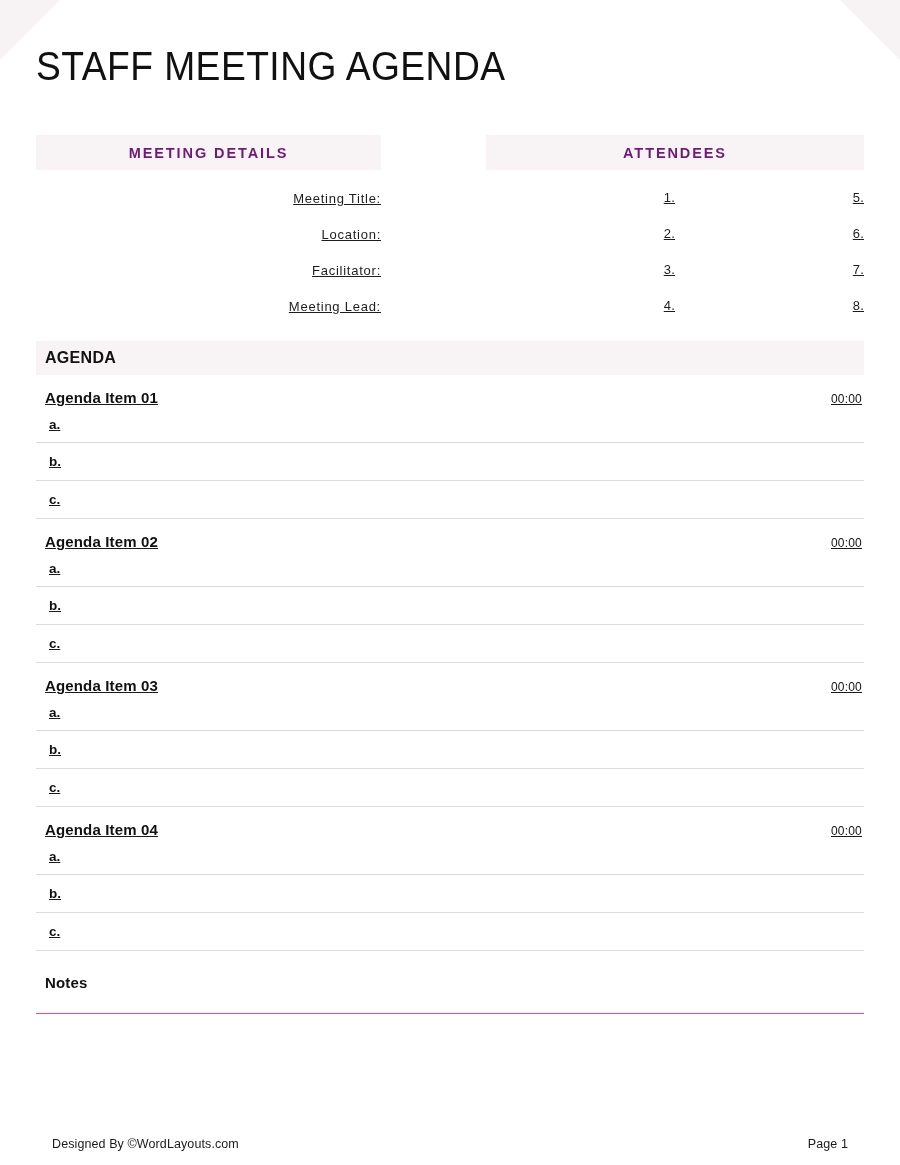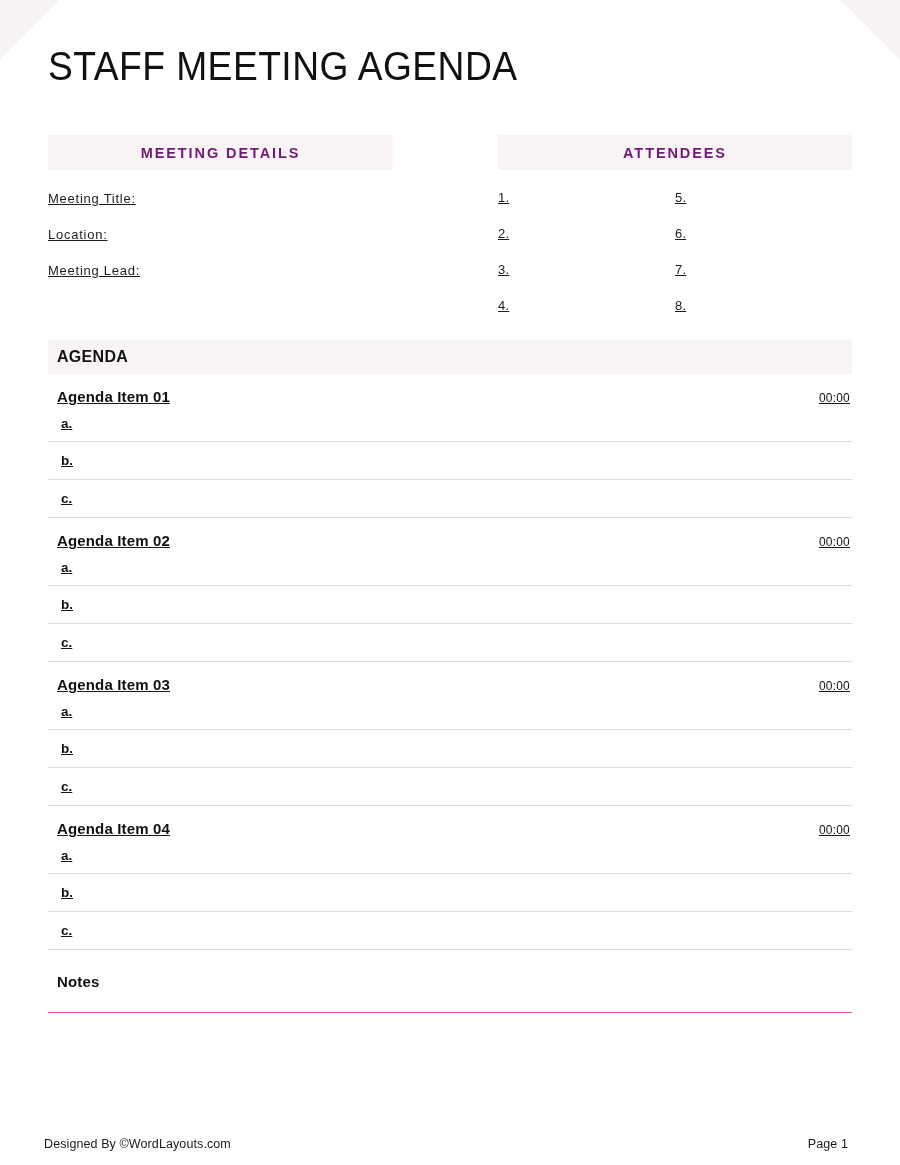--- a/index.html
+++ b/index.html
@@ -33,21 +33,22 @@
   }
   .corner-right {
     right: 0;
     border-top: 60px solid #f7f2f3;
     border-left: 60px solid transparent;
   }
   
   .content {
     position: relative;
     z-index: 1;
-    padding: 0 48px;
+    padding: 0 36px;
+    text-align: right;
   }
   
   .header {
     display: flex;
     align-items: flex-start;
     justify-content: space-between;
     padding-top: 46px;
   }
   .doc-title {
     font-size: 40px;
@@ -183,21 +184,21 @@
   }
   .notes-label {
     font-size: 15px;
     font-weight: 700;
     color: #111111;
     letter-spacing: 0.15px;
   }
   
   .footer {
     position: absolute;
-    left: 44px;
+    left: 52px;
     right: 52px;
     bottom: 14px;
     display: flex;
     align-items: baseline;
     justify-content: space-between;
     z-index: 1;
   }
   .footer-left, .footer-right {
     font-size: 12.5px;
     color: #1a1a1a;
@@ -219,20 +220,21 @@
     </div>
 
     <div class="two-col">
 
       <div class="col-left">
         <div class="band">
           <span class="band-title">MEETING DETAILS</span>
         </div>
         <div class="detail-row">Meeting Title:</div>
         <div class="detail-row">Location:</div>
+        <div class="detail-row">Facilitator:</div>
         <div class="detail-row">Meeting Lead:</div>
       </div>
 
       <div class="col-gap"></div>
 
       <div class="col-right">
         <div class="band">
           <span class="band-title">ATTENDEES</span>
         </div>
         <div class="attendee-grid">

